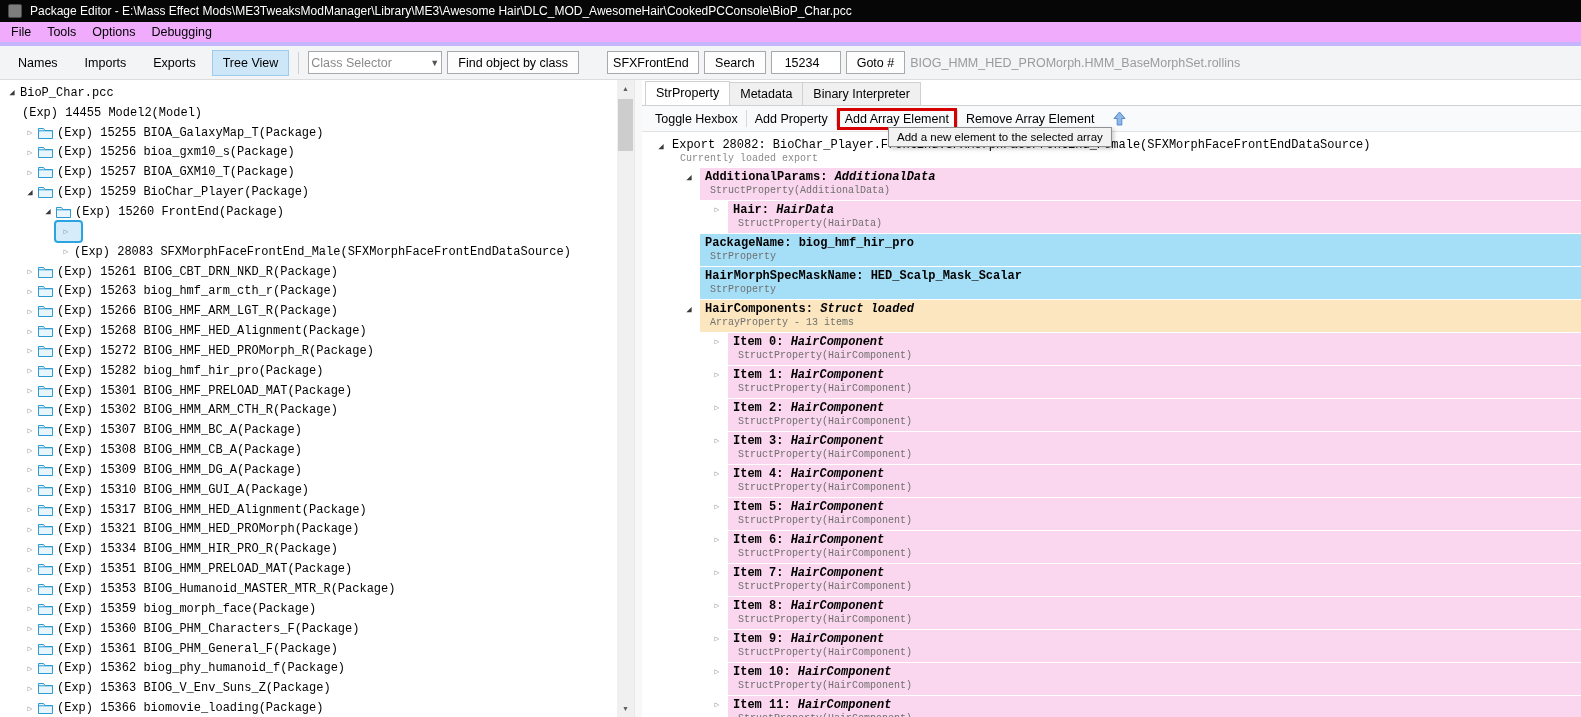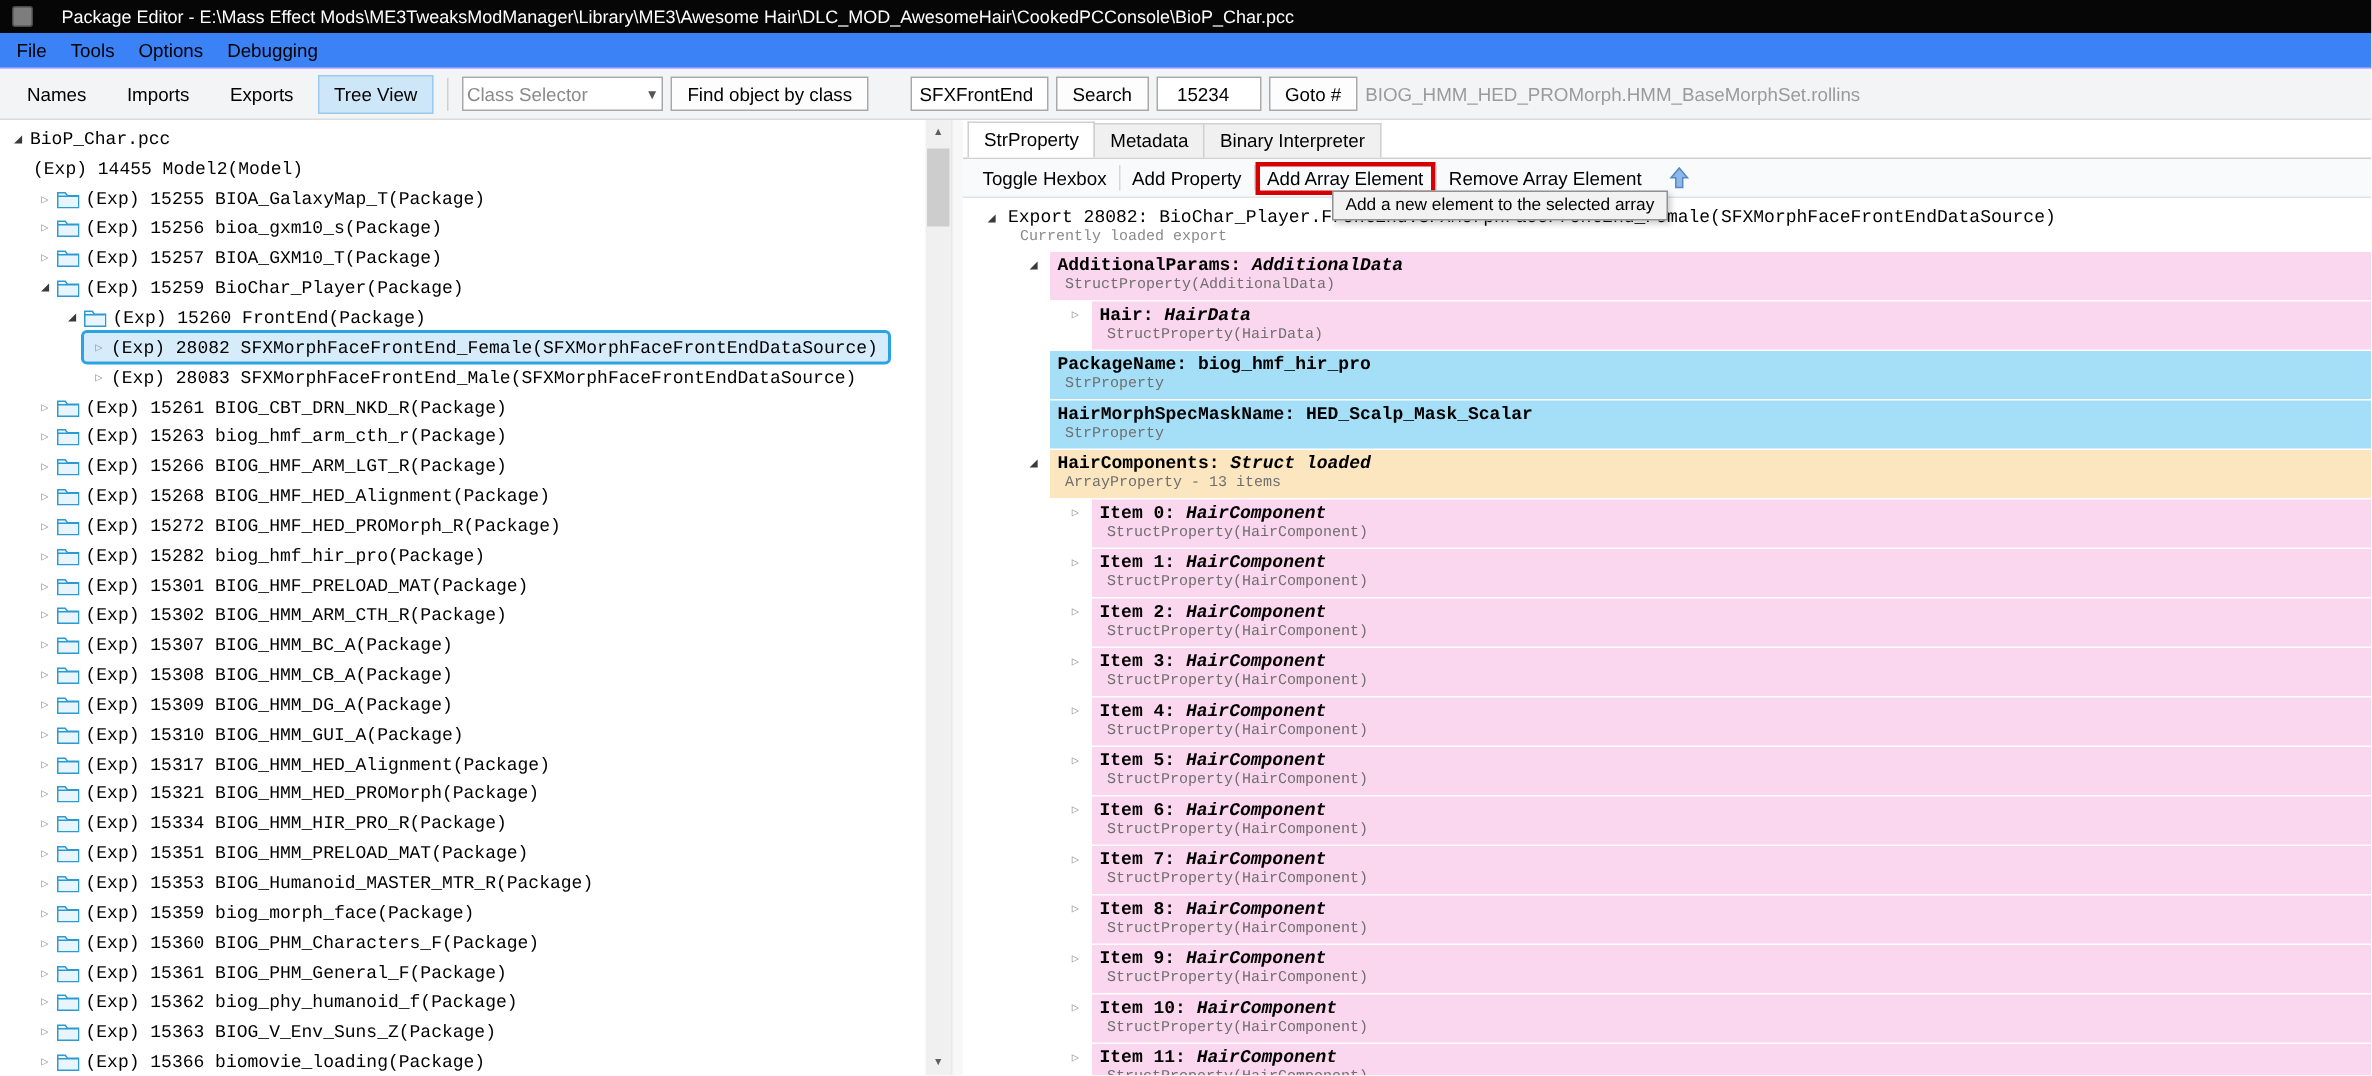--- a/index.html
+++ b/index.html
@@ -1,24 +1,24 @@
 <!DOCTYPE html>
 <html><head>
 <meta charset="utf-8">
 <style>
   *{box-sizing:border-box;margin:0;padding:0}
   html,body{width:1581px;height:717px;overflow:hidden}
   body{font-family:"Liberation Sans",sans-serif;background:#fff;color:#000}
 
   
-  .titlebar{height:22px;background:#060606;color:#fff;display:flex;align-items:center;gap:19px;padding:0 8px;font-size:12px}
+  .titlebar{height:22px;background:#060606;color:#fff;display:flex;align-items:center;gap:8px;padding:0 8px;font-size:12px}
   .app-icon{width:14px;height:14px;background:#7d7d7d;border:1px solid #4a4a4a;border-radius:2px;display:inline-block;flex:none}
 
   
-  .menubar{height:24px;background:#3b82f6;display:flex;align-items:center;padding-left:3px;font-size:12.5px;border-bottom:1px solid #c4b5fd}
+  .menubar{height:24px;background:#f0abfc;display:flex;align-items:center;padding-left:3px;font-size:12.5px;border-bottom:4px solid #c4b5fd}
   .menu-item{padding:3px 8px}
 
   
   .toolbar{height:34px;background:#f3f4f6;display:flex;align-items:center;padding:0 7px;gap:5px;font-size:12.5px;border-bottom:1px solid #dcdcdc}
   .tb-flat{padding:5px 10px;background:transparent;border:1px solid transparent;font:inherit}
   .tb-toggle-active{background:#cde6f8;border:1px solid #9dcbed;padding:5px 10px;font:inherit}
   .tb-sep{width:1px;height:22px;background:#cfcfcf;margin:0 4px}
   .combo{width:134px;height:23px;background:#fff;border:1px solid #a9a9a9;display:flex;align-items:center;justify-content:space-between;padding:0 2px;color:#8a8a8a}
   .combo .chev{font-size:9px;color:#555}
   .tb-btn{height:23px;background:#fdfdfd;border:1px solid #a9a9a9;padding:0 10px;font:inherit}
@@ -186,21 +186,20 @@
               <path d="M0.5 3.8 h14" stroke="#2d9ad2" fill="none"></path>
             </svg>
           </span>
           <span class="t-label">(Exp) 15260 FrontEnd(Package)</span>
         </span>
       </div>
       <div class="tree-row">
         <span class="t-spacer" style="width: 54px;"></span>
         <span class="row-core sel">
           <span class="tw-exp">▷</span>
-          <span class="t-label">(Exp) 28082 SFXMorphFaceFrontEnd_Female(SFXMorphFaceFrontEndDataSource)</span>
         </span>
       </div>
       <div class="tree-row">
         <span class="t-spacer" style="width: 54px;"></span>
         <span class="row-core">
           <span class="tw-exp">▷</span>
           <span class="t-label">(Exp) 28083 SFXMorphFaceFrontEnd_Male(SFXMorphFaceFrontEndDataSource)</span>
         </span>
       </div>
       <div class="tree-row">

